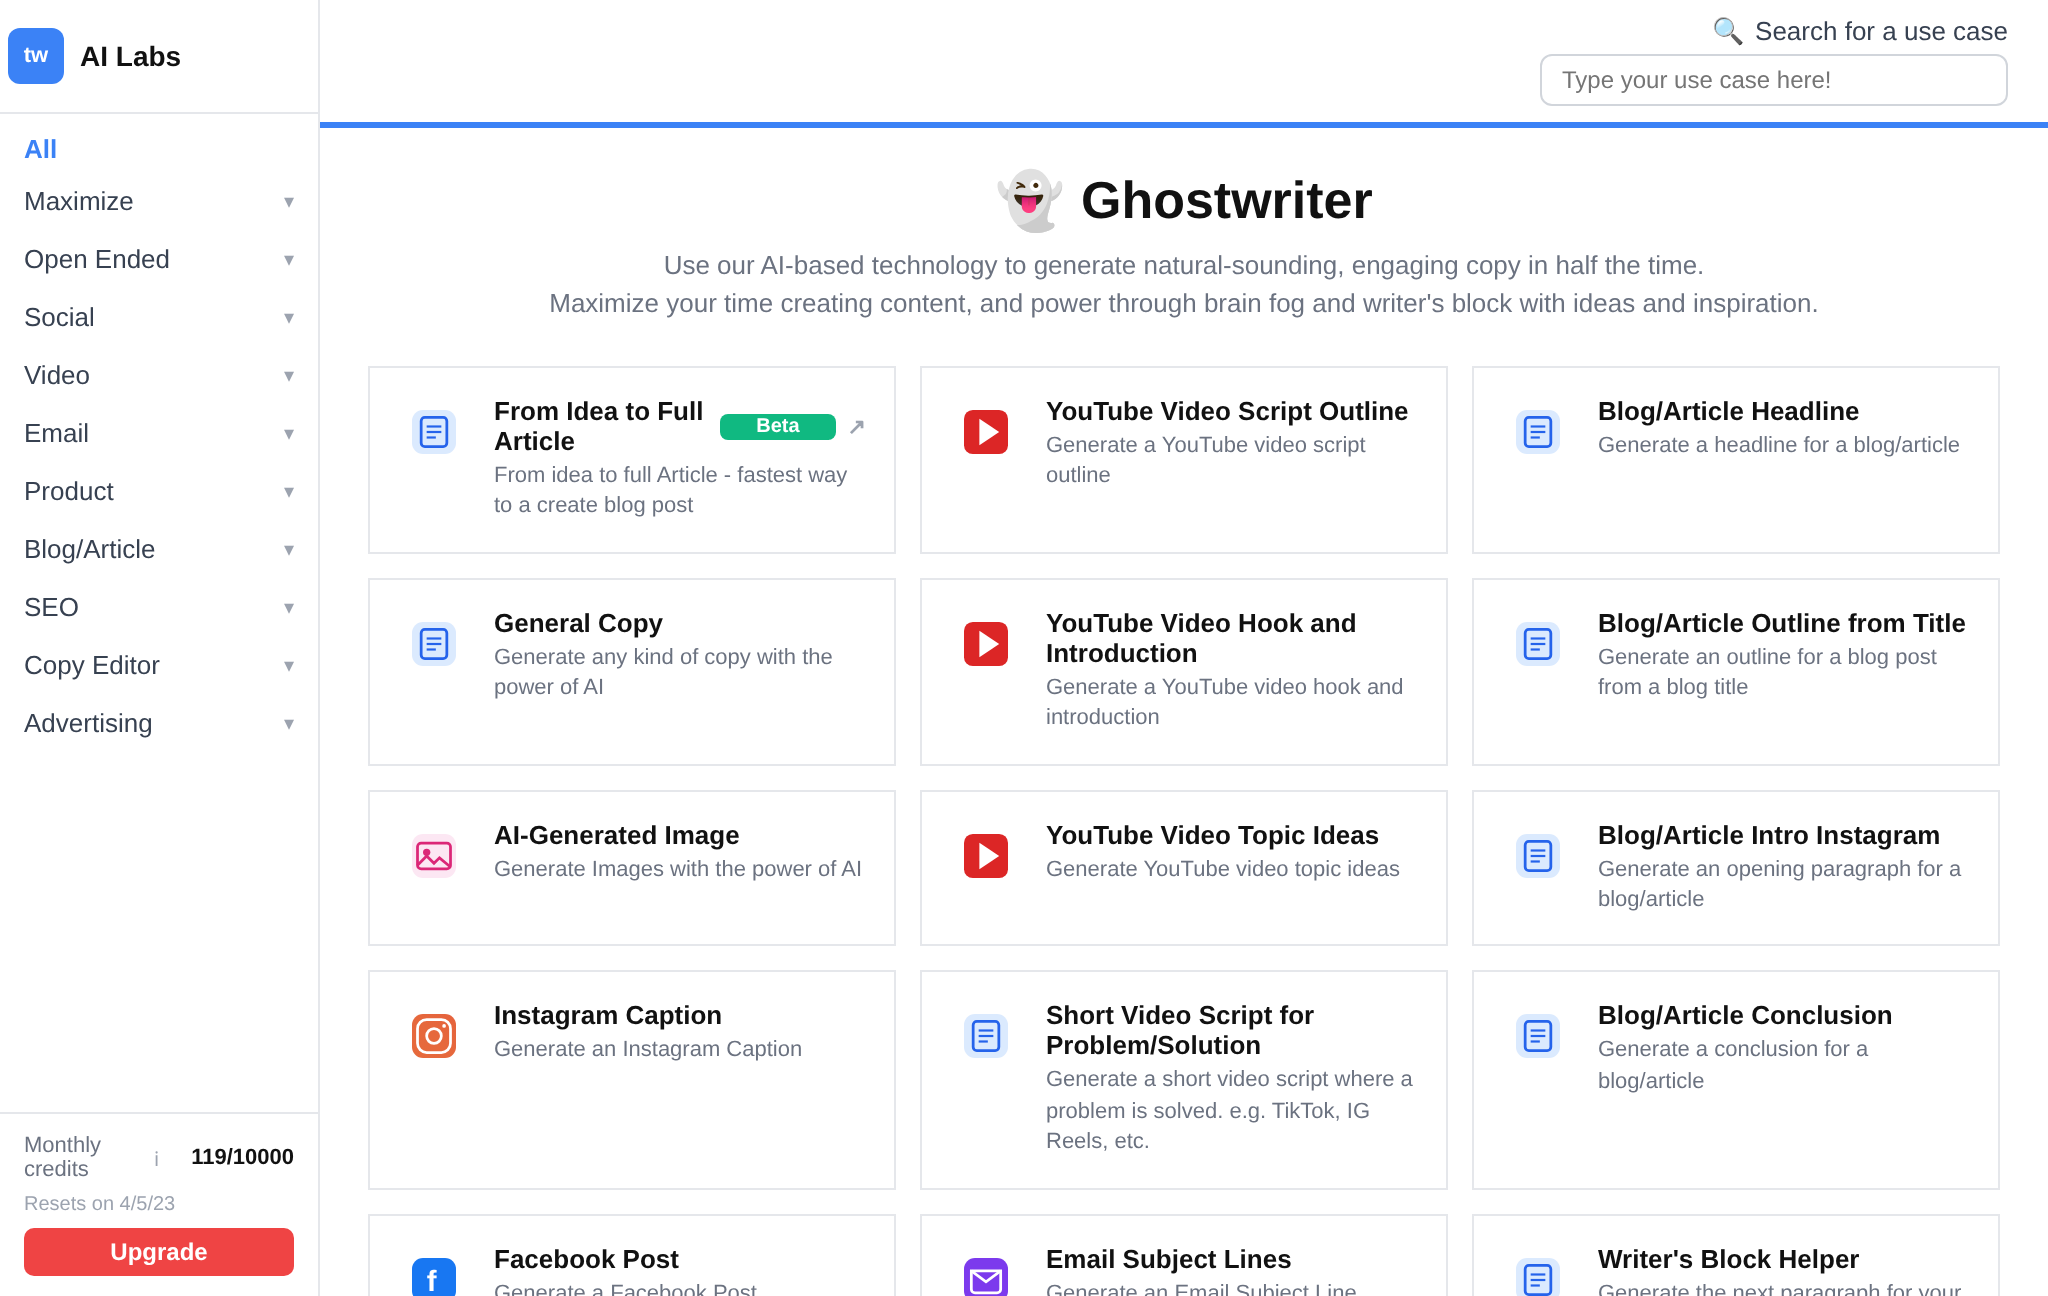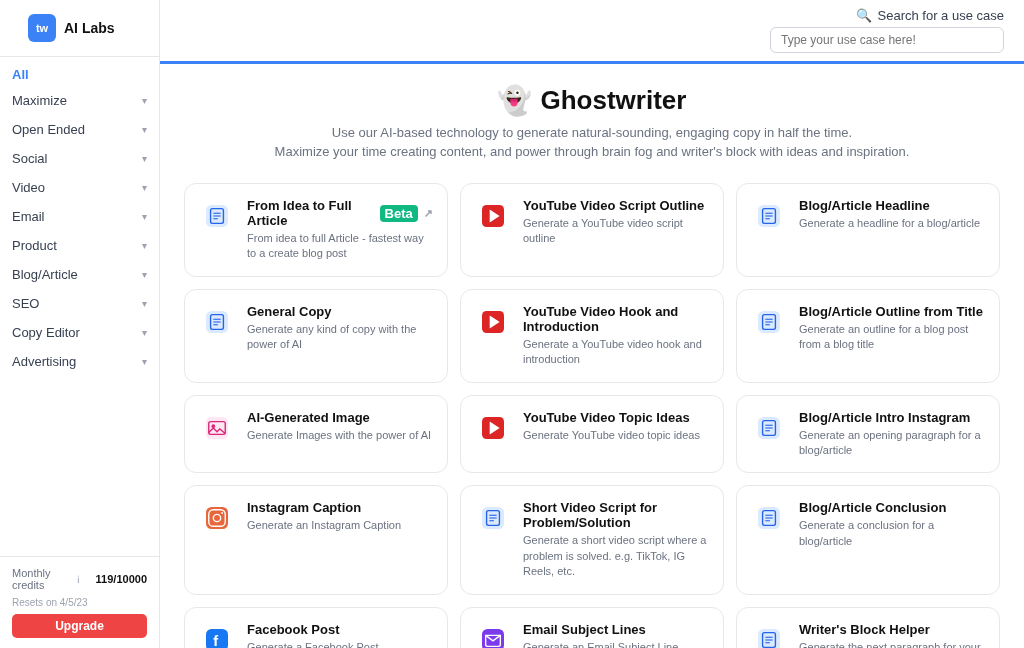--- a/index.html
+++ b/index.html
@@ -13,21 +13,21 @@
       display: flex;
       flex-direction: column;
       height: 648px;
       overflow-y: auto;
       background: #fff;
     }
     .sidebar-logo {
       display: flex;
       align-items: center;
       gap: 8px;
-      padding: 14px 28px;
+      padding: 14px 4px;
       border-bottom: 1px solid #e5e7eb;
     }
     .logo-icon {
       width: 28px; height: 28px;
       background: #3b82f6;
       border-radius: 6px;
       display: flex; align-items: center; justify-content: center;
       color: white; font-weight: bold; font-size: 11px;
     }
     .logo-text { font-weight: 700; font-size: 14px; color: #111; }
@@ -121,21 +121,21 @@
     .page-desc { font-size: 13px; color: #6b7280; margin-bottom: 4px; }
 
     
     .cards-grid {
       display: grid;
       grid-template-columns: repeat(3, 1fr);
       gap: 12px;
     }
     .card {
       border: 1px solid #e5e7eb;
-      border-radius: 12px;
+      border-radius: 0;
       padding: 14px;
       display: flex;
       align-items: flex-start;
       gap: 12px;
       cursor: pointer;
       background: #fff;
     }
     .card-icon {
       width: 36px; height: 36px;
       min-width: 36px;
@@ -149,23 +149,23 @@
       font-size: 13px;
       color: #111;
       margin-bottom: 3px;
       display: flex;
       align-items: center;
       gap: 6px;
     }
     .badge-beta {
       background: #10b981;
       color: white;
-      font-size: 13px;
+      font-size: 10px;
       font-weight: 700;
-      padding: 1px 5px;
+      padding: 1px 18px;
       border-radius: 4px;
     }
     .card-desc { font-size: 11px; color: #6b7280; line-height: 1.4; }
     .card-link-icon { color: #9ca3af; font-size: 11px; margin-left: auto; }
   </style>
 </head>
 <body>
 
 <div id="sidebar">
   <div class="sidebar-logo">

